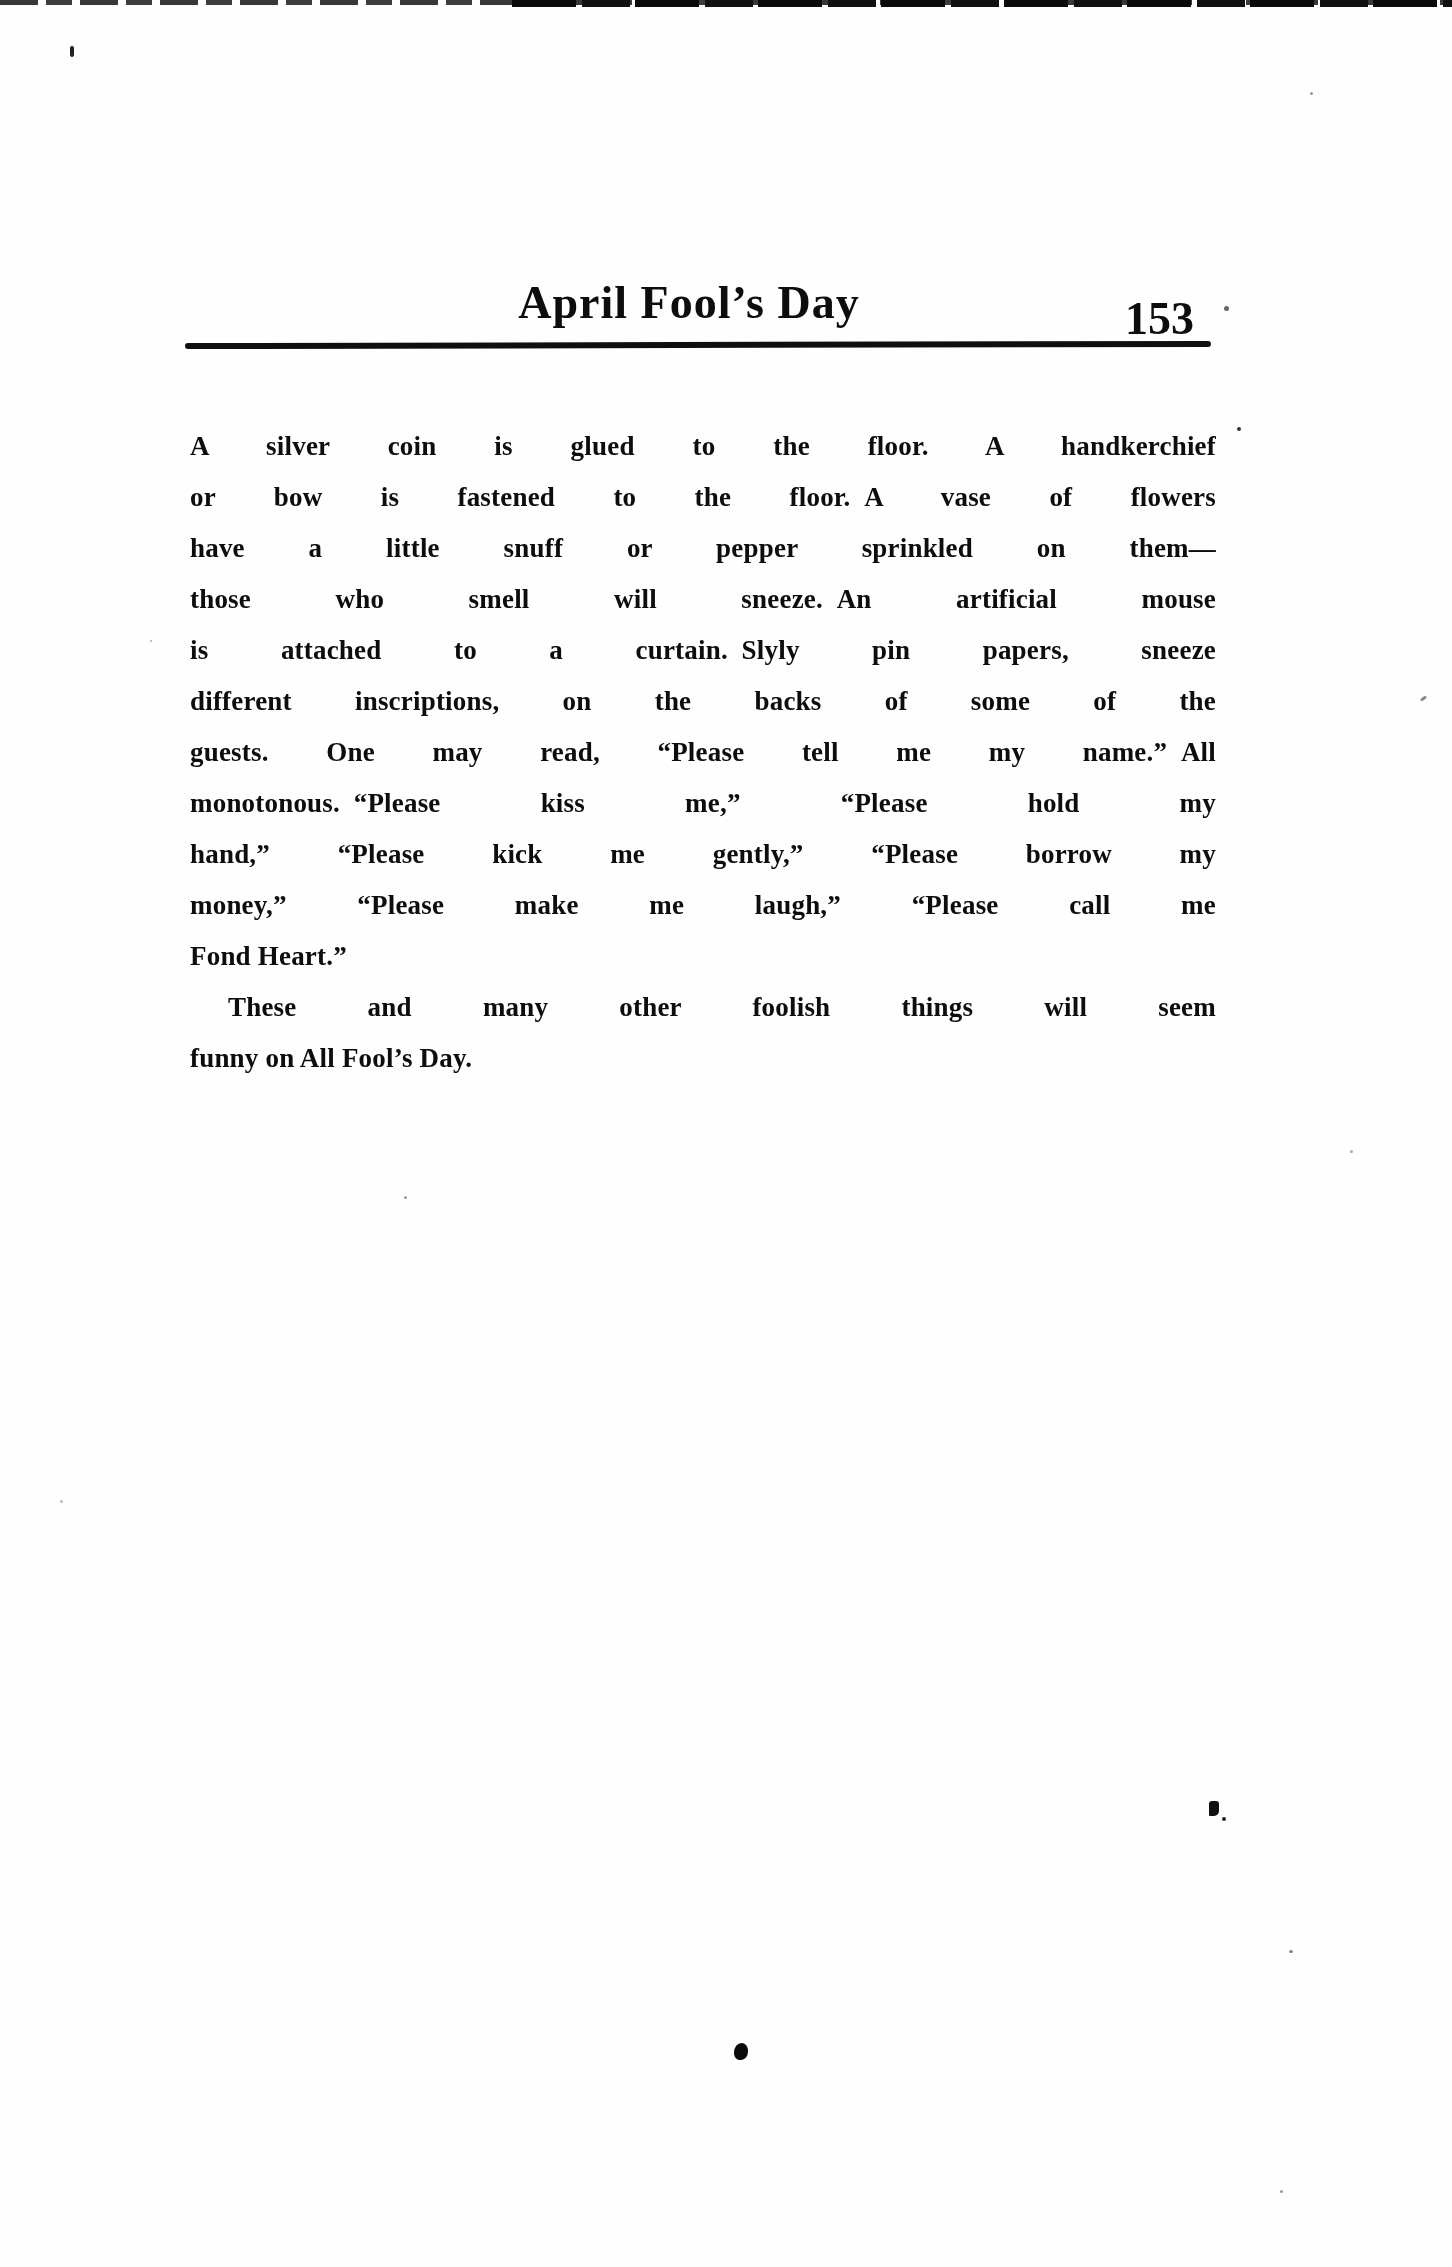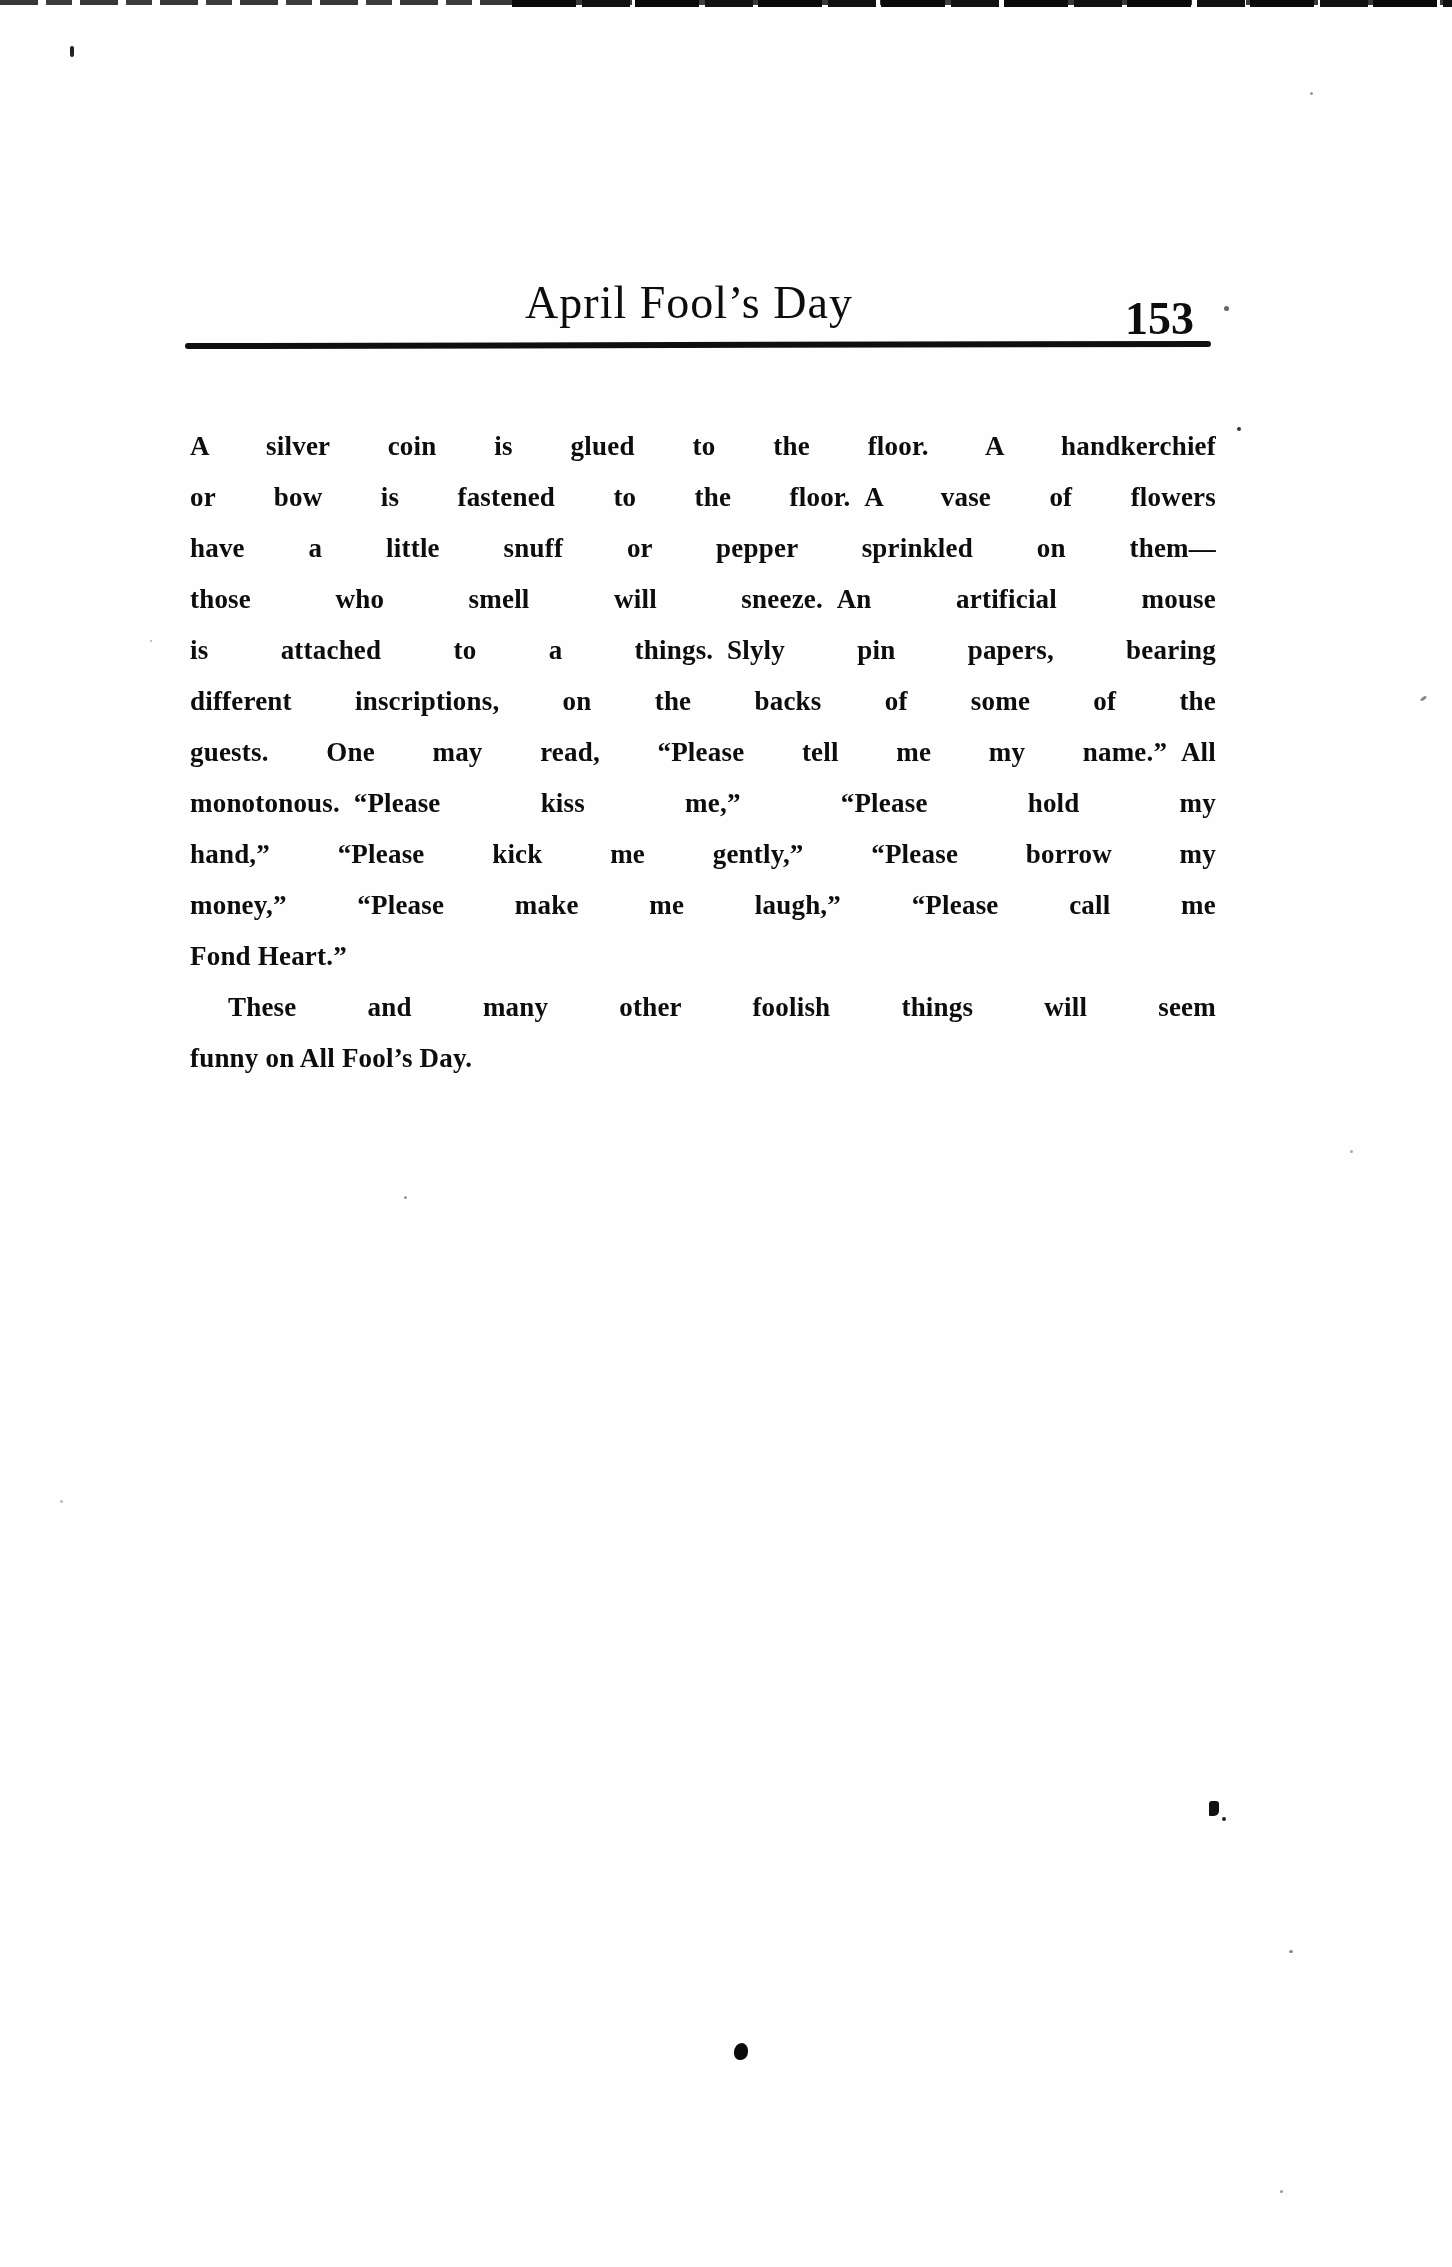--- a/index.html
+++ b/index.html
@@ -46,21 +46,21 @@
     left: 190px;
     width: 1026px;
     height: 52px;
   }
   .head-title {
     position: absolute;
     left: 50%;
     transform: translateX(-50%) translateX(-14px);
     top: 0;
     font-size: 46px;
-    font-weight: 400;
+    font-weight: 700;
     letter-spacing: 1px;
     white-space: nowrap;
   }
   .head-page-number {
     position: absolute;
     right: 22px;
     top: 16px;
     font-size: 46px;
     font-weight: 700;
   }
@@ -117,21 +117,21 @@
     <div class="head-title">April Fool’s Day</div>
     <div class="head-page-number">153</div>
   </div>
   <div class="head-rule"></div>
 
   <div class="text-block">
     <div class="line">A silver coin is glued to the floor. A handkerchief</div>
     <div class="line">or bow is fastened to the floor. A vase of flowers</div>
     <div class="line">have a little snuff or pepper sprinkled on them—</div>
     <div class="line">those who smell will sneeze. An artificial mouse</div>
-    <div class="line">is attached to a things. Slyly pin papers, bearing</div>
+    <div class="line">is attached to a curtain. Slyly pin papers, sneeze</div>
     <div class="line">different inscriptions, on the backs of some of the</div>
     <div class="line">guests. One may read, “Please tell me my name.” All</div>
     <div class="line">monotonous. “Please kiss me,” “Please hold my</div>
     <div class="line">hand,” “Please kick me gently,” “Please borrow my</div>
     <div class="line">money,” “Please make me laugh,” “Please call me</div>
     <div class="line para-end">Fond Heart.”</div>
     <div class="line indent">These and many other foolish things will seem</div>
     <div class="line para-end">funny on All Fool’s Day.</div>
   </div>
 

